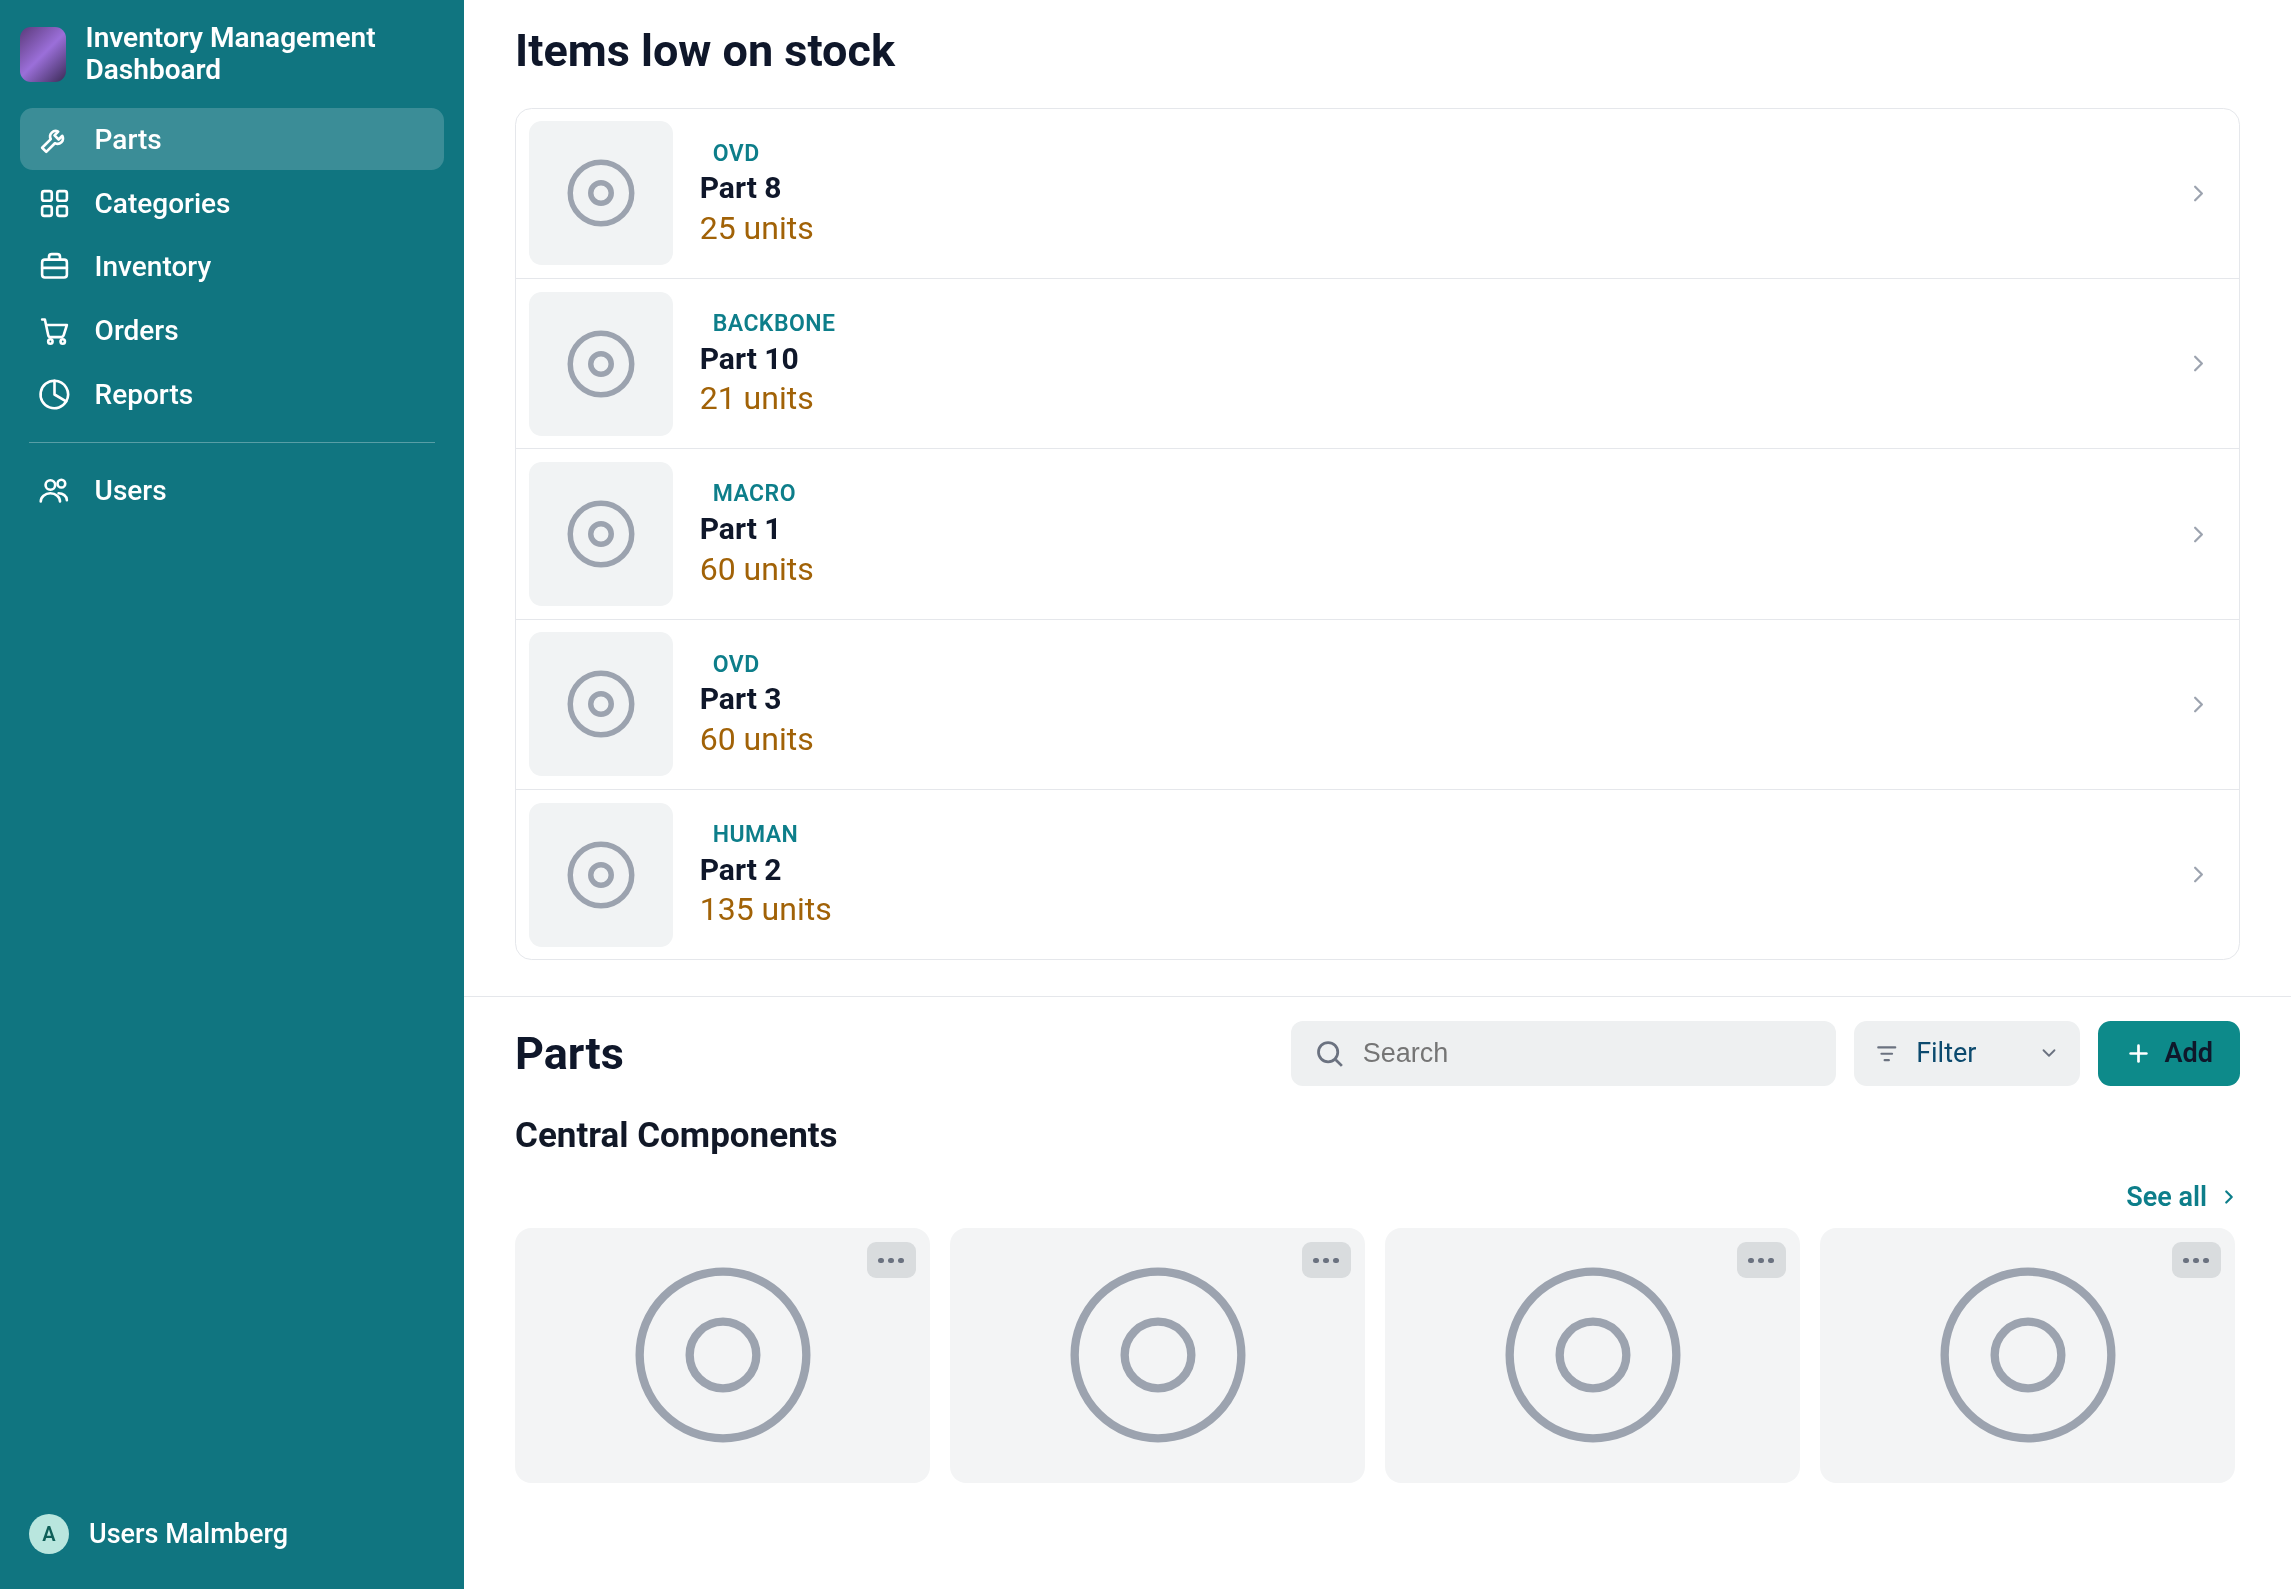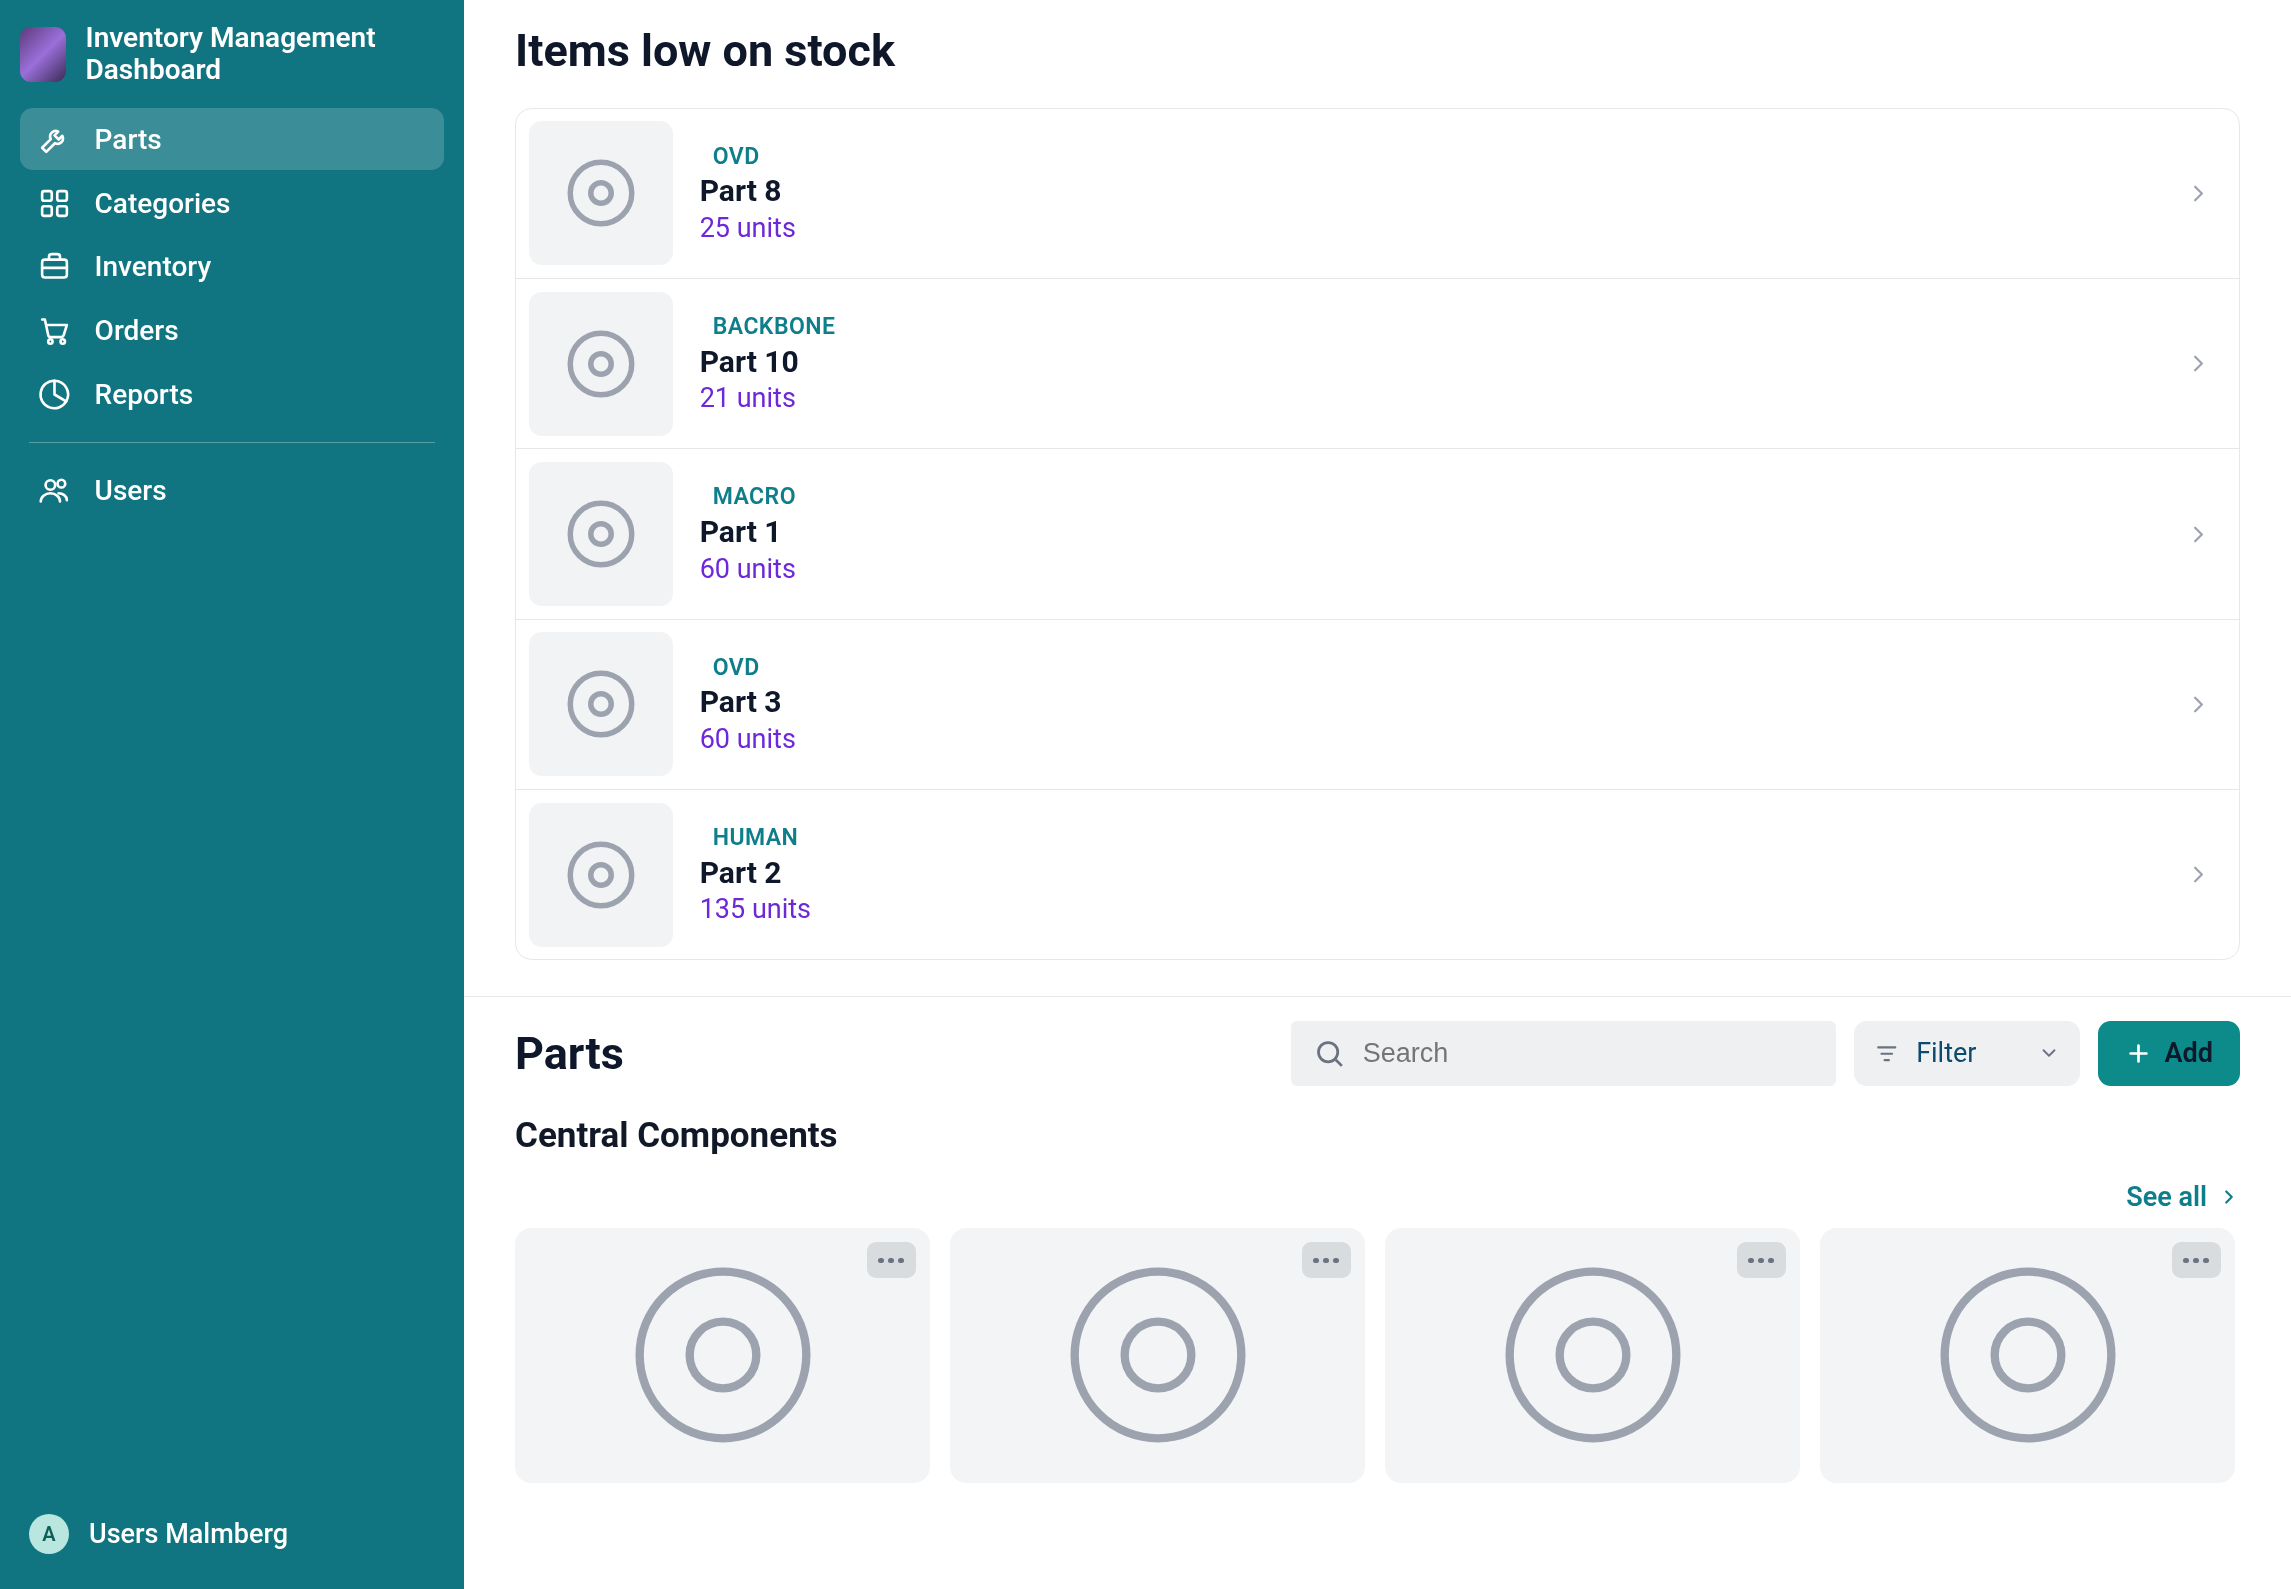--- a/index.html
+++ b/index.html
@@ -85,30 +85,30 @@
   .thumb {
     width: 144px; height: 144px;
     border-radius: 12.7px;
     background: #f1f3f4;
     display:flex; align-items:center; justify-content:center;
     color:#9ca3af;
   }
   .low-info { flex:1; display:flex; flex-direction:column; gap: 3.6px; }
   .low-cat { font-size: 23px; font-weight:600; letter-spacing:0.02em; color:#0d7e8a; text-transform:uppercase;margin-left:13px; }
   .low-name { font-size: 30px; font-weight:700; color:#0f172a; }
-  .low-units { font-size: 27px; color:#6d28d9; }
+  .low-units { font-size: 32px; color:#a16207; }
   .chev { color:#9ca3af; }
   .section-divider { height:0.9px; background:#e5e7eb; }
   .parts-header {
     display:flex; align-items:center; gap:18px; margin-bottom: 29px;
   }
   .parts-title { font-size: 45px; font-weight:700; flex:1; color:#0f172a;}
   .search {
     display:flex; align-items:center; gap:16.4px;
-    background:#eef0f1; border-radius:6px;
+    background:#eef0f1; border-radius:12px;
     padding: 12.7px 22px; width: 545px; height:65px;
     color:#6b7280;
   }
   .search input {
     border:none; background:transparent; outline:none;
     font-size:27px; color:#374151; width:100%;
   }
   .filter-btn {
     display:flex; align-items:center; gap:16.4px;
     background:#eef0f1; border-radius:12.7px;

